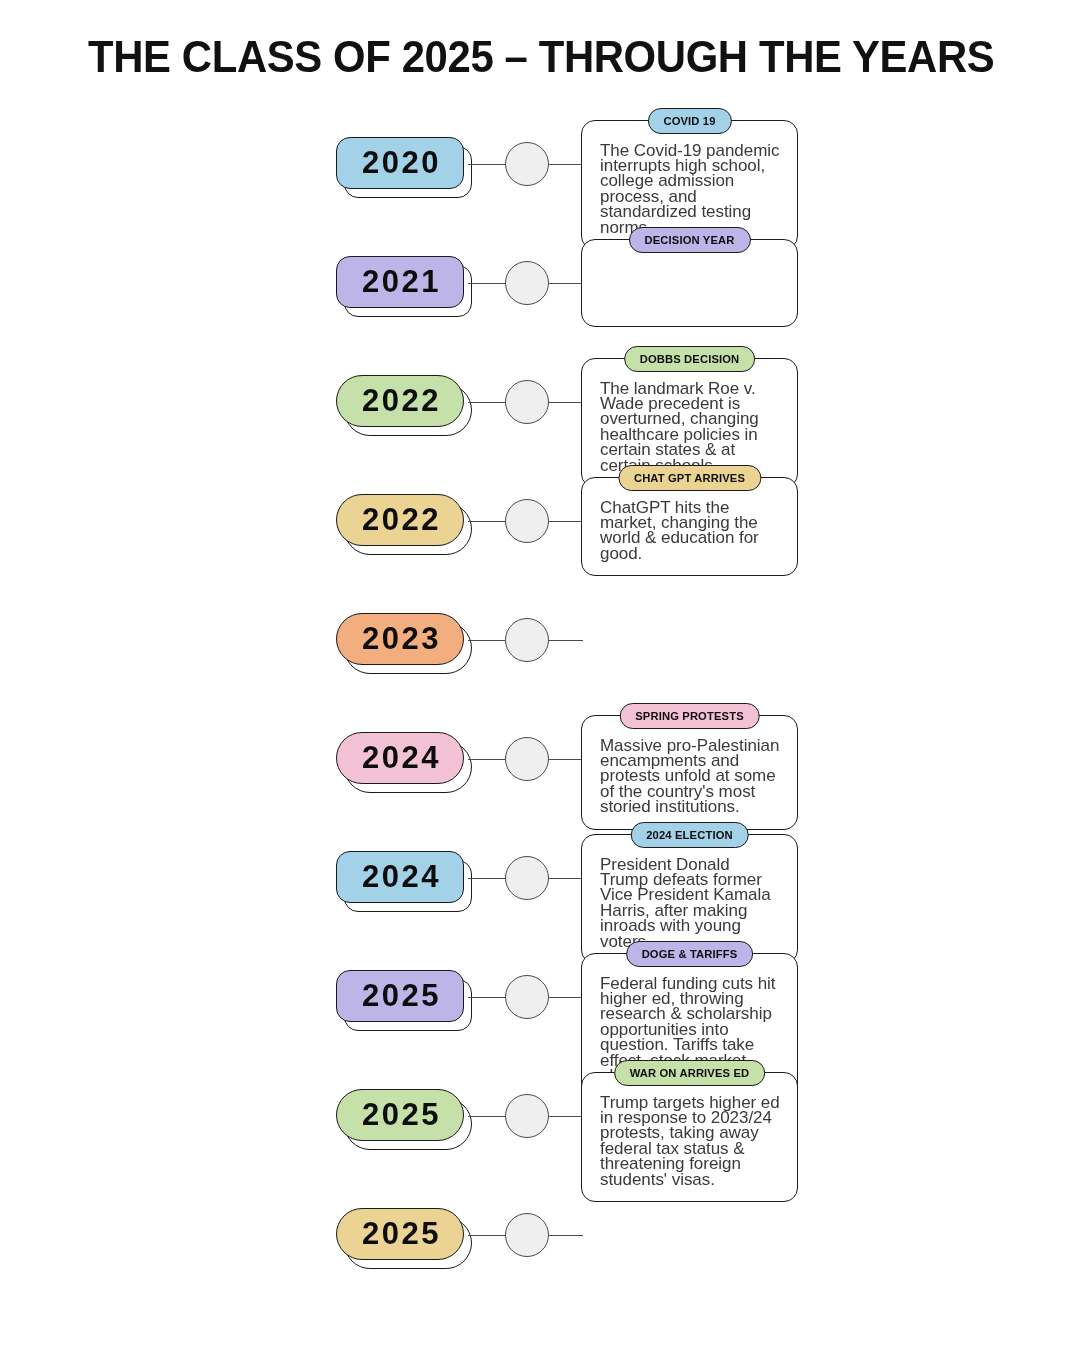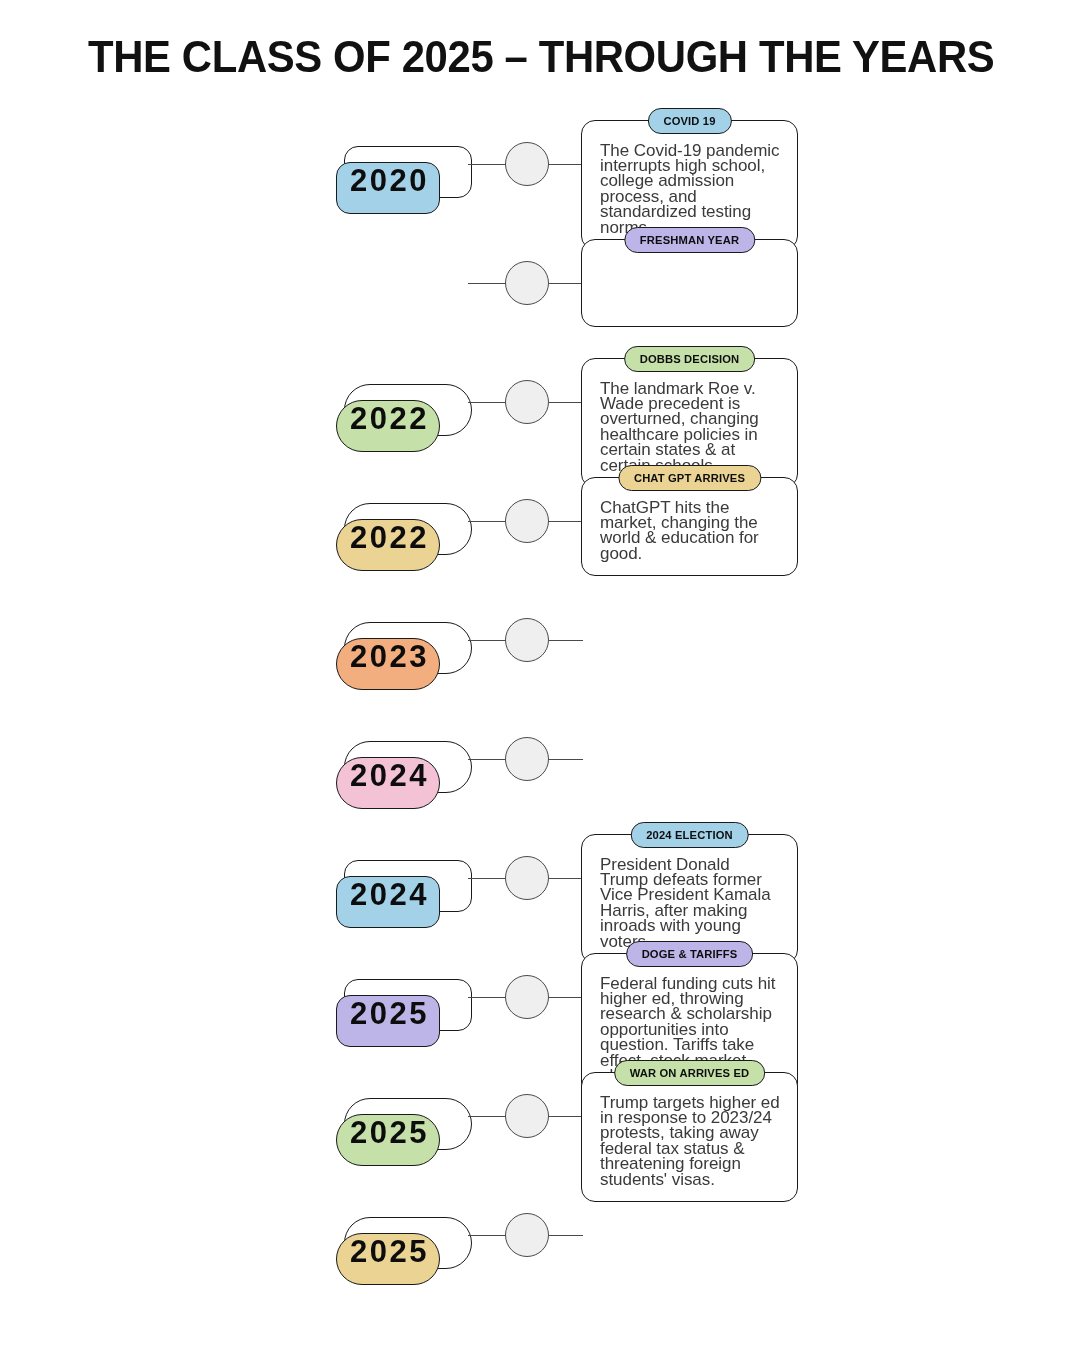--- a/index.html
+++ b/index.html
@@ -61,28 +61,28 @@
     height: 52px;
     background: #ffffff;
     border: 1.6px solid #1a1a1a;
     border-radius: 14px;
     box-sizing: border-box;
   }
   .year-badge {
     position: absolute;
     left: 0;
     top: 0;
-    width: 104px;
+    width: 128px;
     height: 52px;
     border: 1.6px solid #1a1a1a;
     border-radius: 14px;
     box-sizing: border-box;
     display: flex;
+    align-items: center;
     justify-content: center;
-    margin-top: 25px;
   }
   .year-badge.pill, .year-badge.pill + .year-shadow,
   .year-wrap.pill .year-badge,
   .year-wrap.pill .year-shadow {
     border-radius: 26px;
   }
   .year-text {
     font-size: 31px;
     font-weight: 700;
     letter-spacing: 2.5px;
@@ -177,26 +177,32 @@
       <div class="node-circle" style="top: 37.5px;"></div>
       <div class="conn-right" style="top: 59.5px;"></div>
       <div class="card" style="top: 15.5px; min-height: 88px;">
         <div class="card-pill" style="background: rgb(163, 209, 232);">
           <span class="card-pill-text">COVID 19</span>
         </div>
         <div class="card-body">The Covid-19 pandemic interrupts high school, college admission process, and standardized testing norms.</div>
       </div>
     </div>
     <div class="row" style="height: 119px;">
+      <div class="year-wrap" style="top: 32.5px;">
+        <div class="year-shadow"></div>
+        <div class="year-badge" style="background: rgb(189, 180, 232);">
+          <span class="year-text">2021</span>
+        </div>
+      </div>
       <div class="conn-left" style="top: 59.5px;"></div>
       <div class="node-circle" style="top: 37.5px;"></div>
       <div class="conn-right" style="top: 59.5px;"></div>
       <div class="card" style="top: 15.5px; min-height: 88px;">
         <div class="card-pill" style="background: rgb(189, 180, 232);">
-          <span class="card-pill-text">FRESHMAN YEAR</span>
+          <span class="card-pill-text">DECISION YEAR</span>
         </div>
       </div>
     </div>
     <div class="row" style="height: 119px;">
       <div class="year-wrap pill" style="top: 32.5px;">
         <div class="year-shadow" style="border-radius: 26px;"></div>
         <div class="year-badge" style="background: rgb(197, 224, 168); border-radius: 26px;">
           <span class="year-text">2022</span>
         </div>
       </div>
@@ -241,20 +247,26 @@
     <div class="row" style="height: 119px;">
       <div class="year-wrap pill" style="top: 32.5px;">
         <div class="year-shadow" style="border-radius: 26px;"></div>
         <div class="year-badge" style="background: rgb(244, 194, 213); border-radius: 26px;">
           <span class="year-text">2024</span>
         </div>
       </div>
       <div class="conn-left" style="top: 59.5px;"></div>
       <div class="node-circle" style="top: 37.5px;"></div>
       <div class="conn-right" style="top: 59.5px;"></div>
+      <div class="card" style="top: 15.5px; min-height: 88px;">
+        <div class="card-pill" style="background: rgb(244, 194, 213);">
+          <span class="card-pill-text">SPRING PROTESTS</span>
+        </div>
+        <div class="card-body">Massive pro-Palestinian encampments and protests unfold at some of the country's most storied institutions.</div>
+      </div>
     </div>
     <div class="row" style="height: 119px;">
       <div class="year-wrap" style="top: 32.5px;">
         <div class="year-shadow"></div>
         <div class="year-badge" style="background: rgb(163, 209, 232);">
           <span class="year-text">2024</span>
         </div>
       </div>
       <div class="conn-left" style="top: 59.5px;"></div>
       <div class="node-circle" style="top: 37.5px;"></div>

